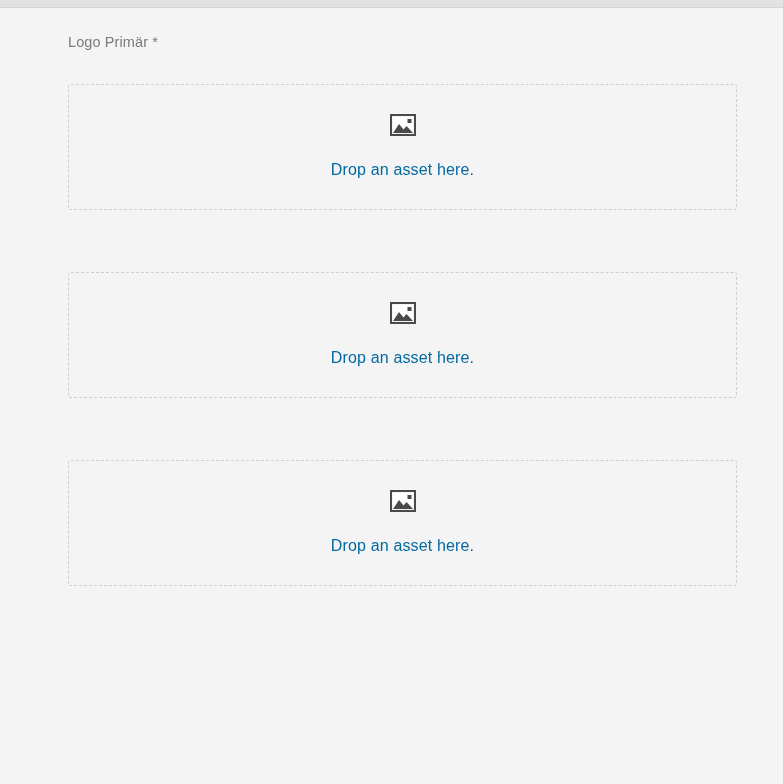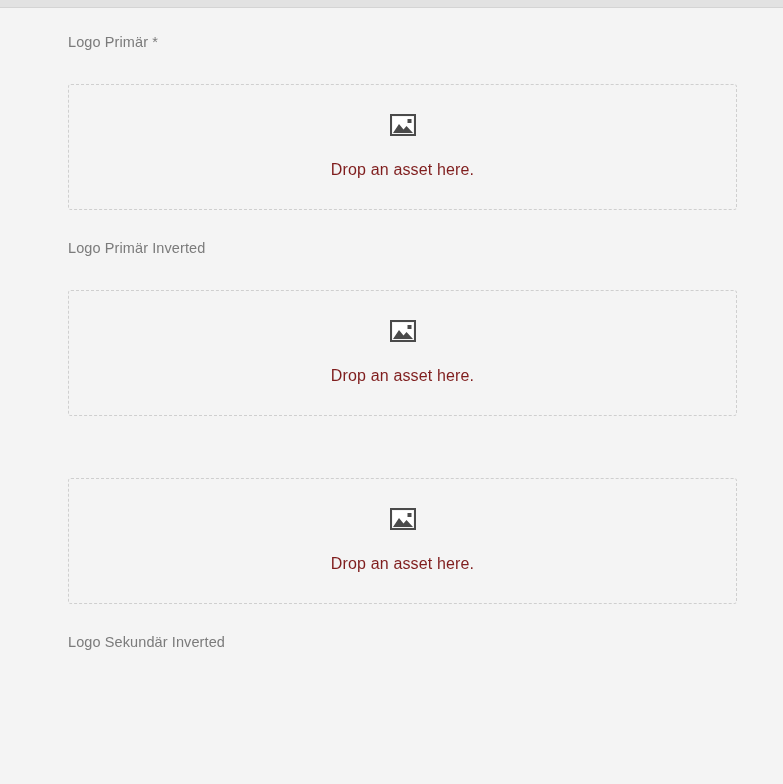--- a/index.html
+++ b/index.html
@@ -96,21 +96,21 @@
   }
 
   .dz-icon {
     width: 26px;
     height: 22px;
     display: block;
     margin-bottom: 24px;
   }
 
   .dz-text {
-    color: #7f1d1d;
+    color: #0369a1;
     font-size: 16px;
     font-weight: 400;
     letter-spacing: 0.15px;
     line-height: 20px;
   }
 
   
   .sp-label-top-1 { height: 25px; }
   .sp-label-to-zone { height: 33px; }
   .sp-zone-to-label { height: 29px; }
@@ -137,21 +137,20 @@
           <path d="M3 19 L9 10 L13.5 15.5 L16.5 12 L23 19 Z" fill="#4a4a4a"></path>
         </svg>
       </span>
       <span class="dz-text">Drop an asset here.</span>
     </div>
   </div>
 
   <div class="sp-zone-to-label"></div>
 
   <div class="field-group">
-    <span class="field-label"><span>Logo Primär Inverted</span><span class="req"></span></span>
     <div class="sp-label-to-zone"></div>
     <div class="dropzone">
       <span class="dz-icon">
         <svg width="26" height="22" viewBox="0 0 26 22" xmlns="http://www.w3.org/2000/svg">
           <rect x="1" y="1" width="24" height="20" fill="none" stroke="#4a4a4a" stroke-width="2"></rect>
           <rect x="3" y="3" width="20" height="16" fill="#ffffff"></rect>
           <rect x="17.5" y="5" width="4" height="4" fill="#4a4a4a"></rect>
           <path d="M3 19 L9 10 L13.5 15.5 L16.5 12 L23 19 Z" fill="#4a4a4a"></path>
         </svg>
       </span>
@@ -171,17 +170,14 @@
           <rect x="17.5" y="5" width="4" height="4" fill="#4a4a4a"></rect>
           <path d="M3 19 L9 10 L13.5 15.5 L16.5 12 L23 19 Z" fill="#4a4a4a"></path>
         </svg>
       </span>
       <span class="dz-text">Drop an asset here.</span>
     </div>
   </div>
 
   <div class="sp-zone-to-label"></div>
 
-  <div class="field-group">
-    <span class="field-label"><span>Logo Sekundär Inverted</span><span class="req"></span></span>
-  </div>
 
 </div>
 
 </body></html>

